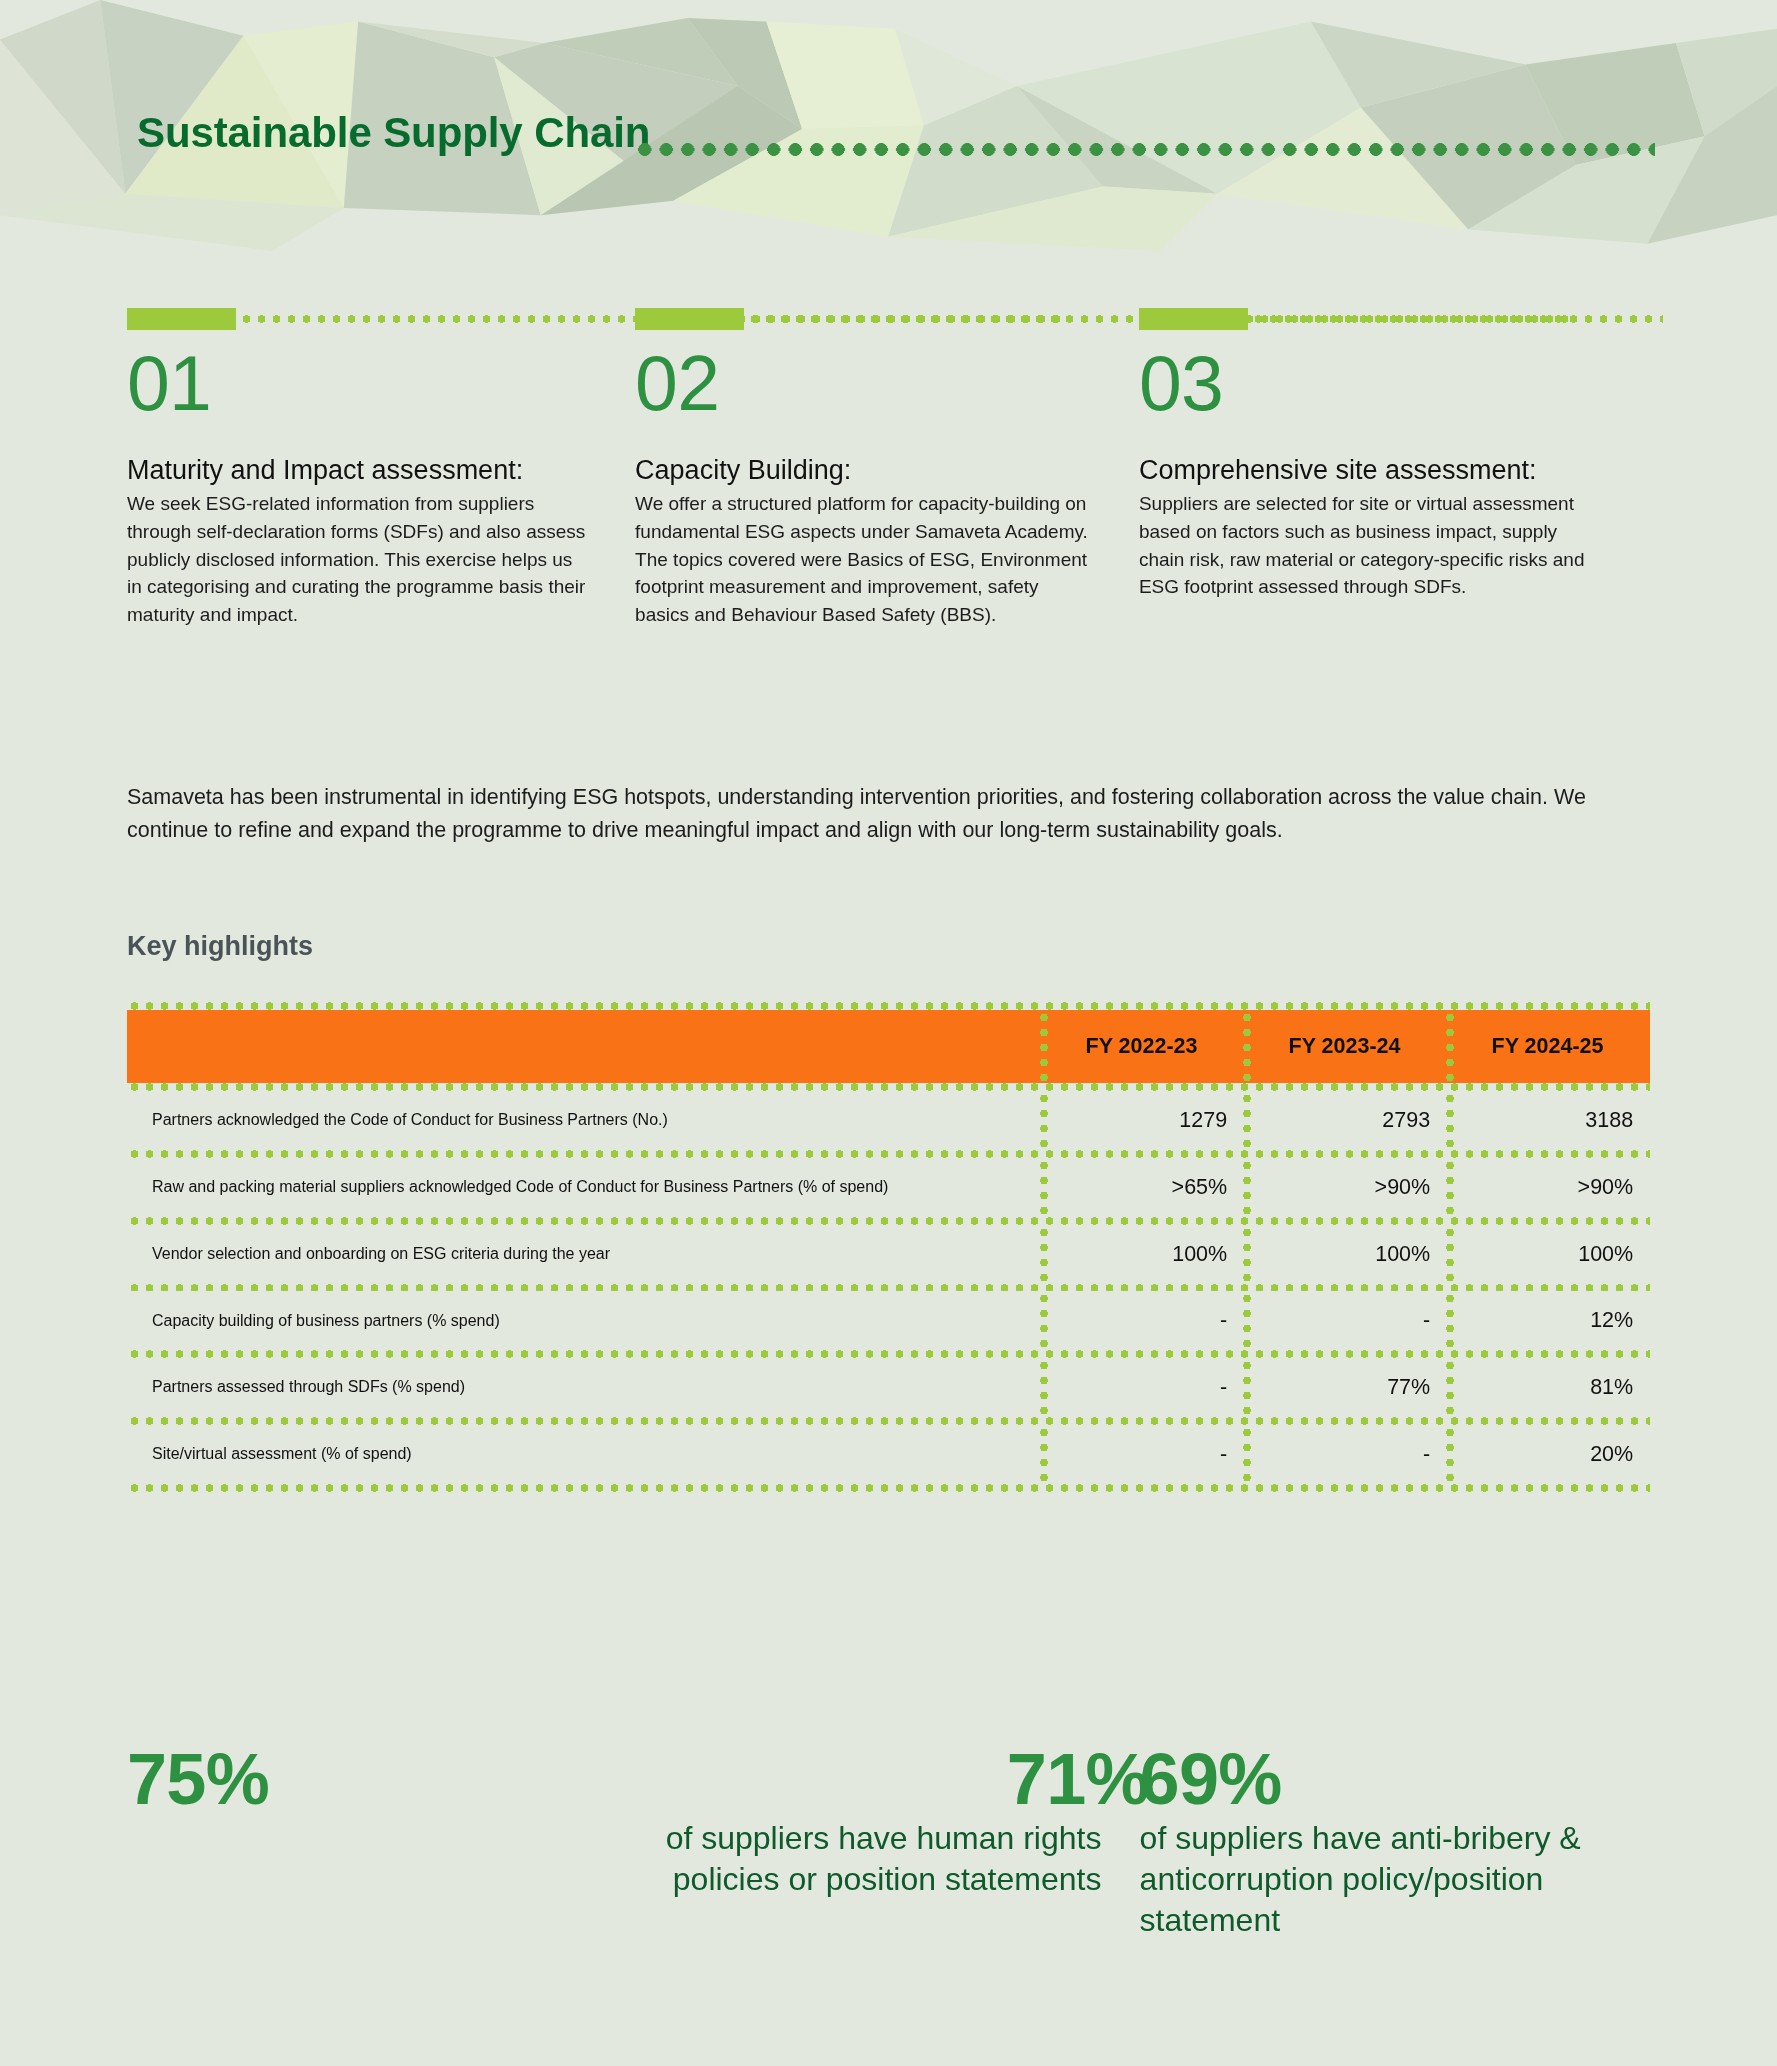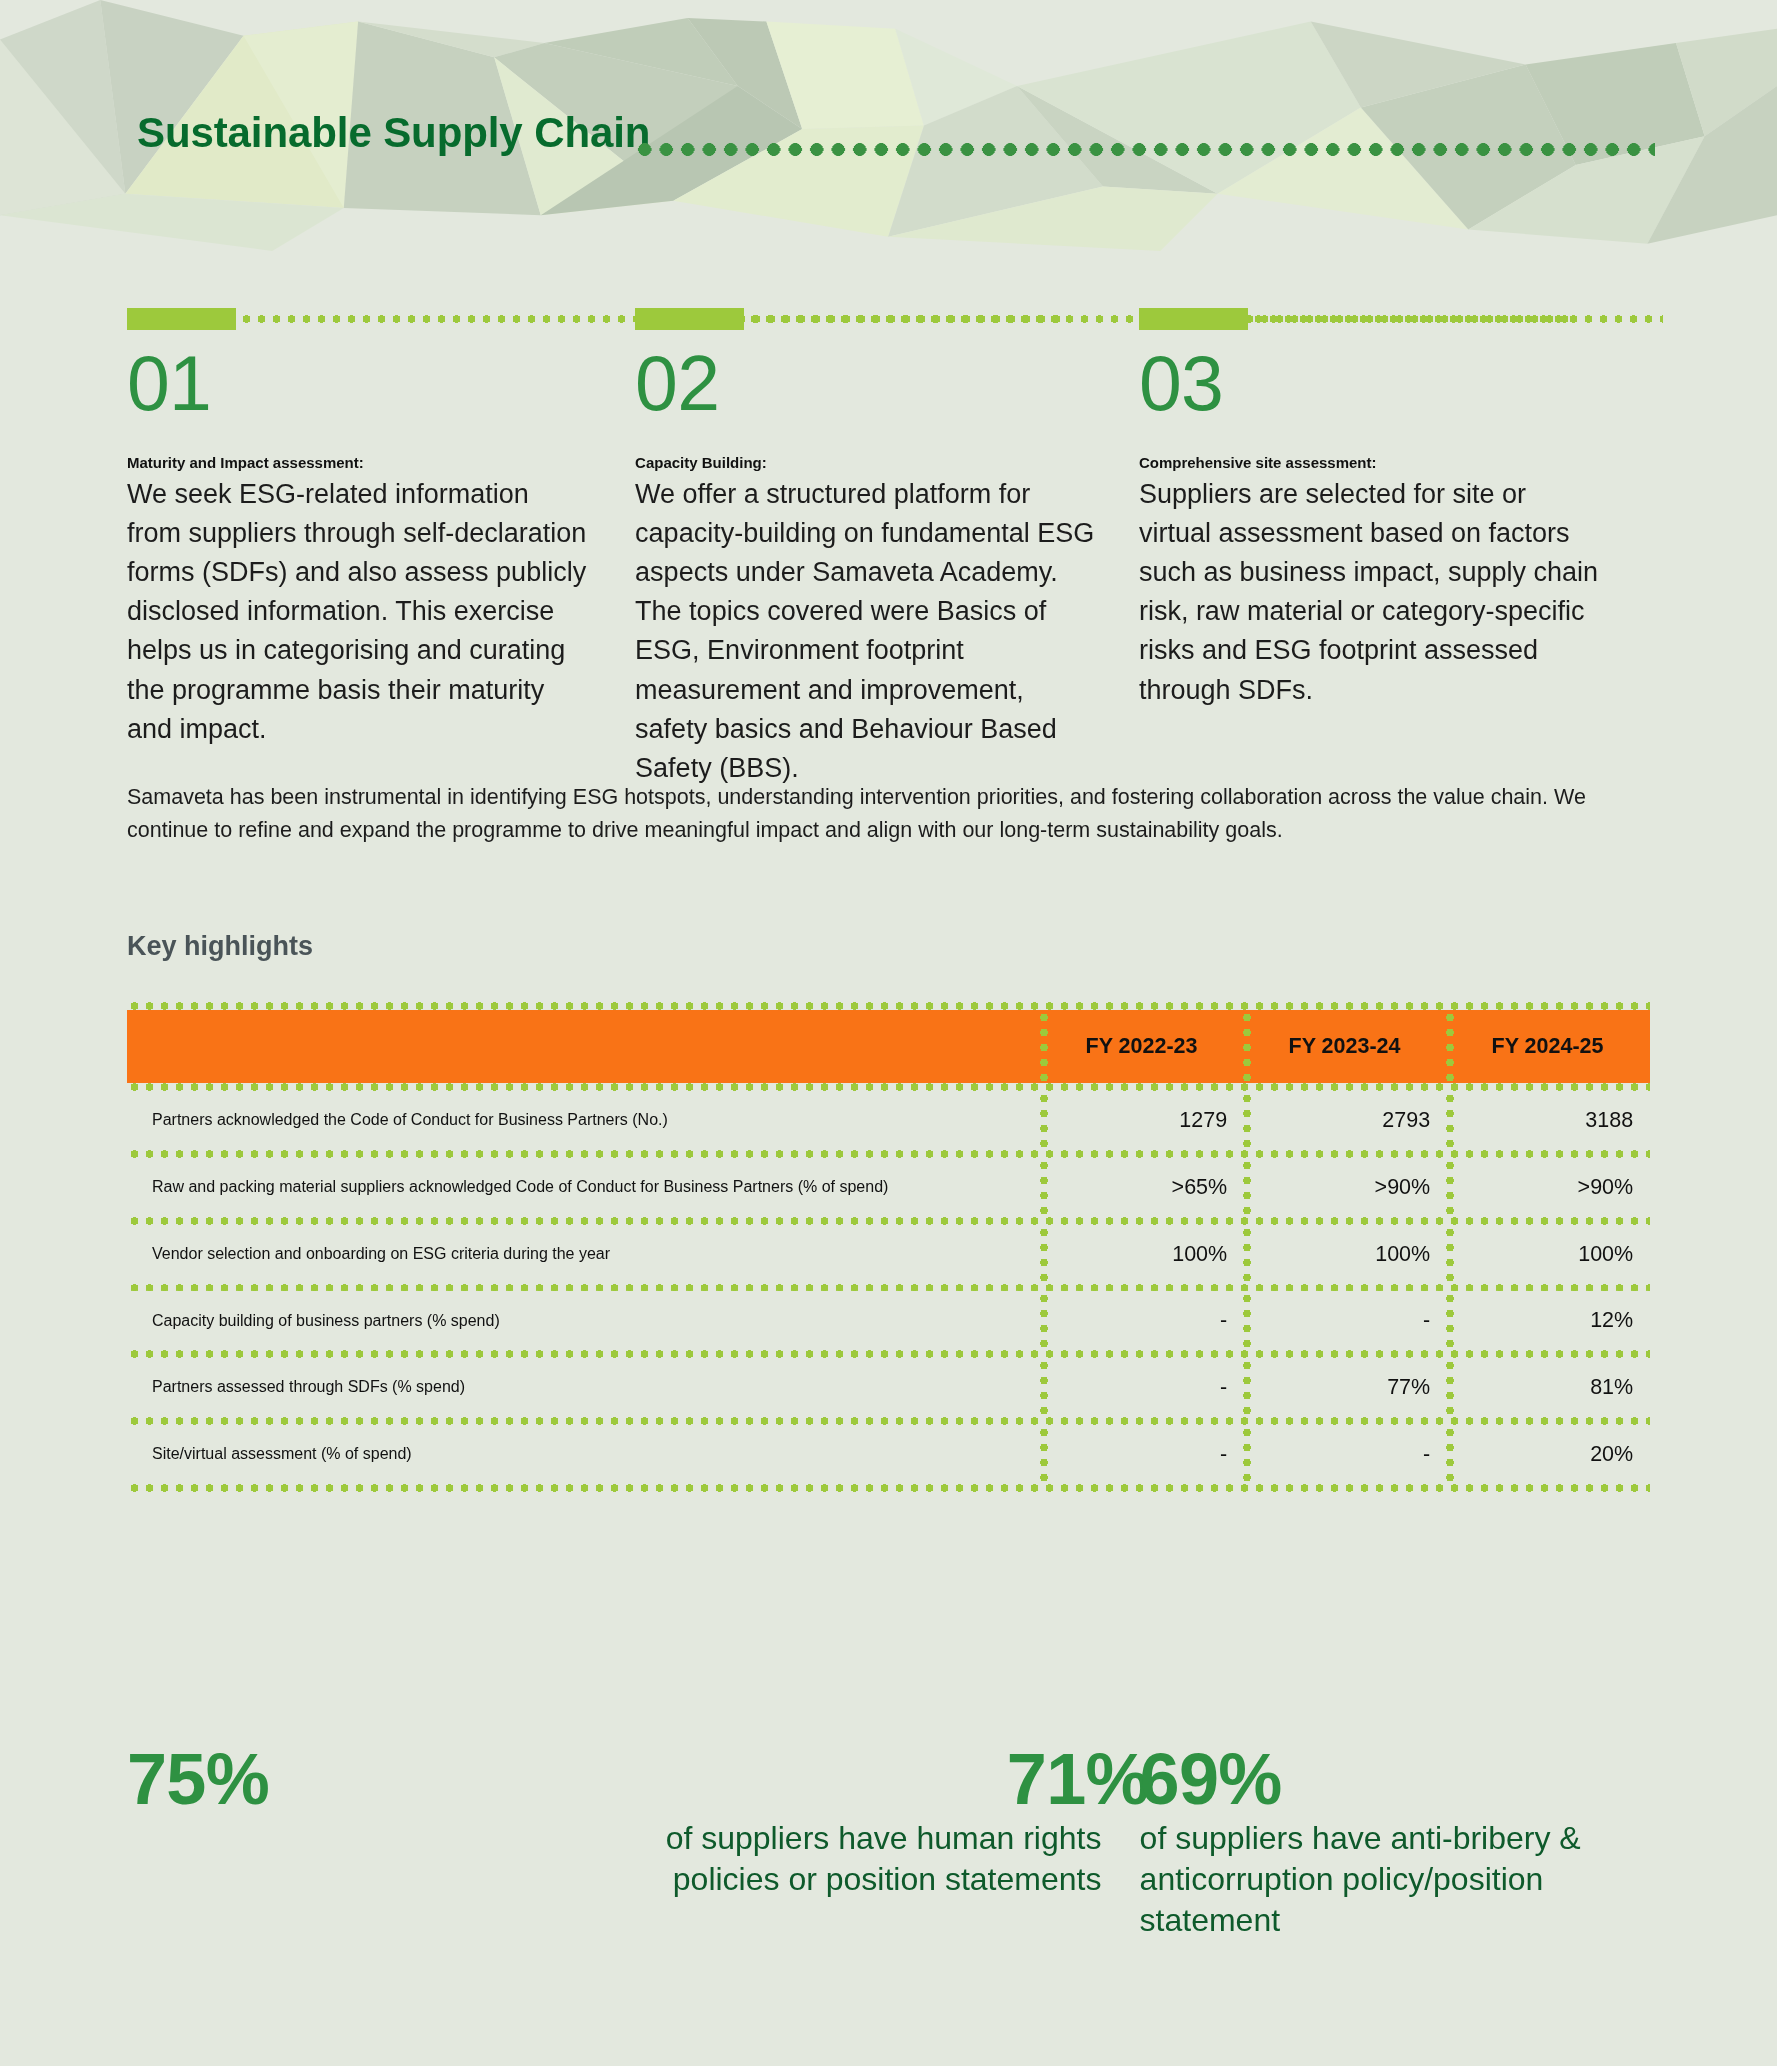--- a/index.html
+++ b/index.html
@@ -77,28 +77,28 @@
 
   .col-num {
     font-size:77px;
     font-weight:normal;
     color:#2E9142;
     line-height:1;
     letter-spacing:-0.7px;
     margin-bottom:31px;
   }
   .col-head {
-    font-size:15px;
-    font-weight:bold;
+    font-size:27px;
+    font-weight:normal;
     color:#111111;
     line-height:1.3;
     margin-bottom:2.1px;
   }
   .col-body {
-    font-size:27px;
+    font-size:19px;
     color:#1c1c1c;
     line-height:1.45;
     max-width:462px;
     white-space:pre-line;
   }
 
   
   .intro {
     position:absolute;
     left:127px; top:781px;

